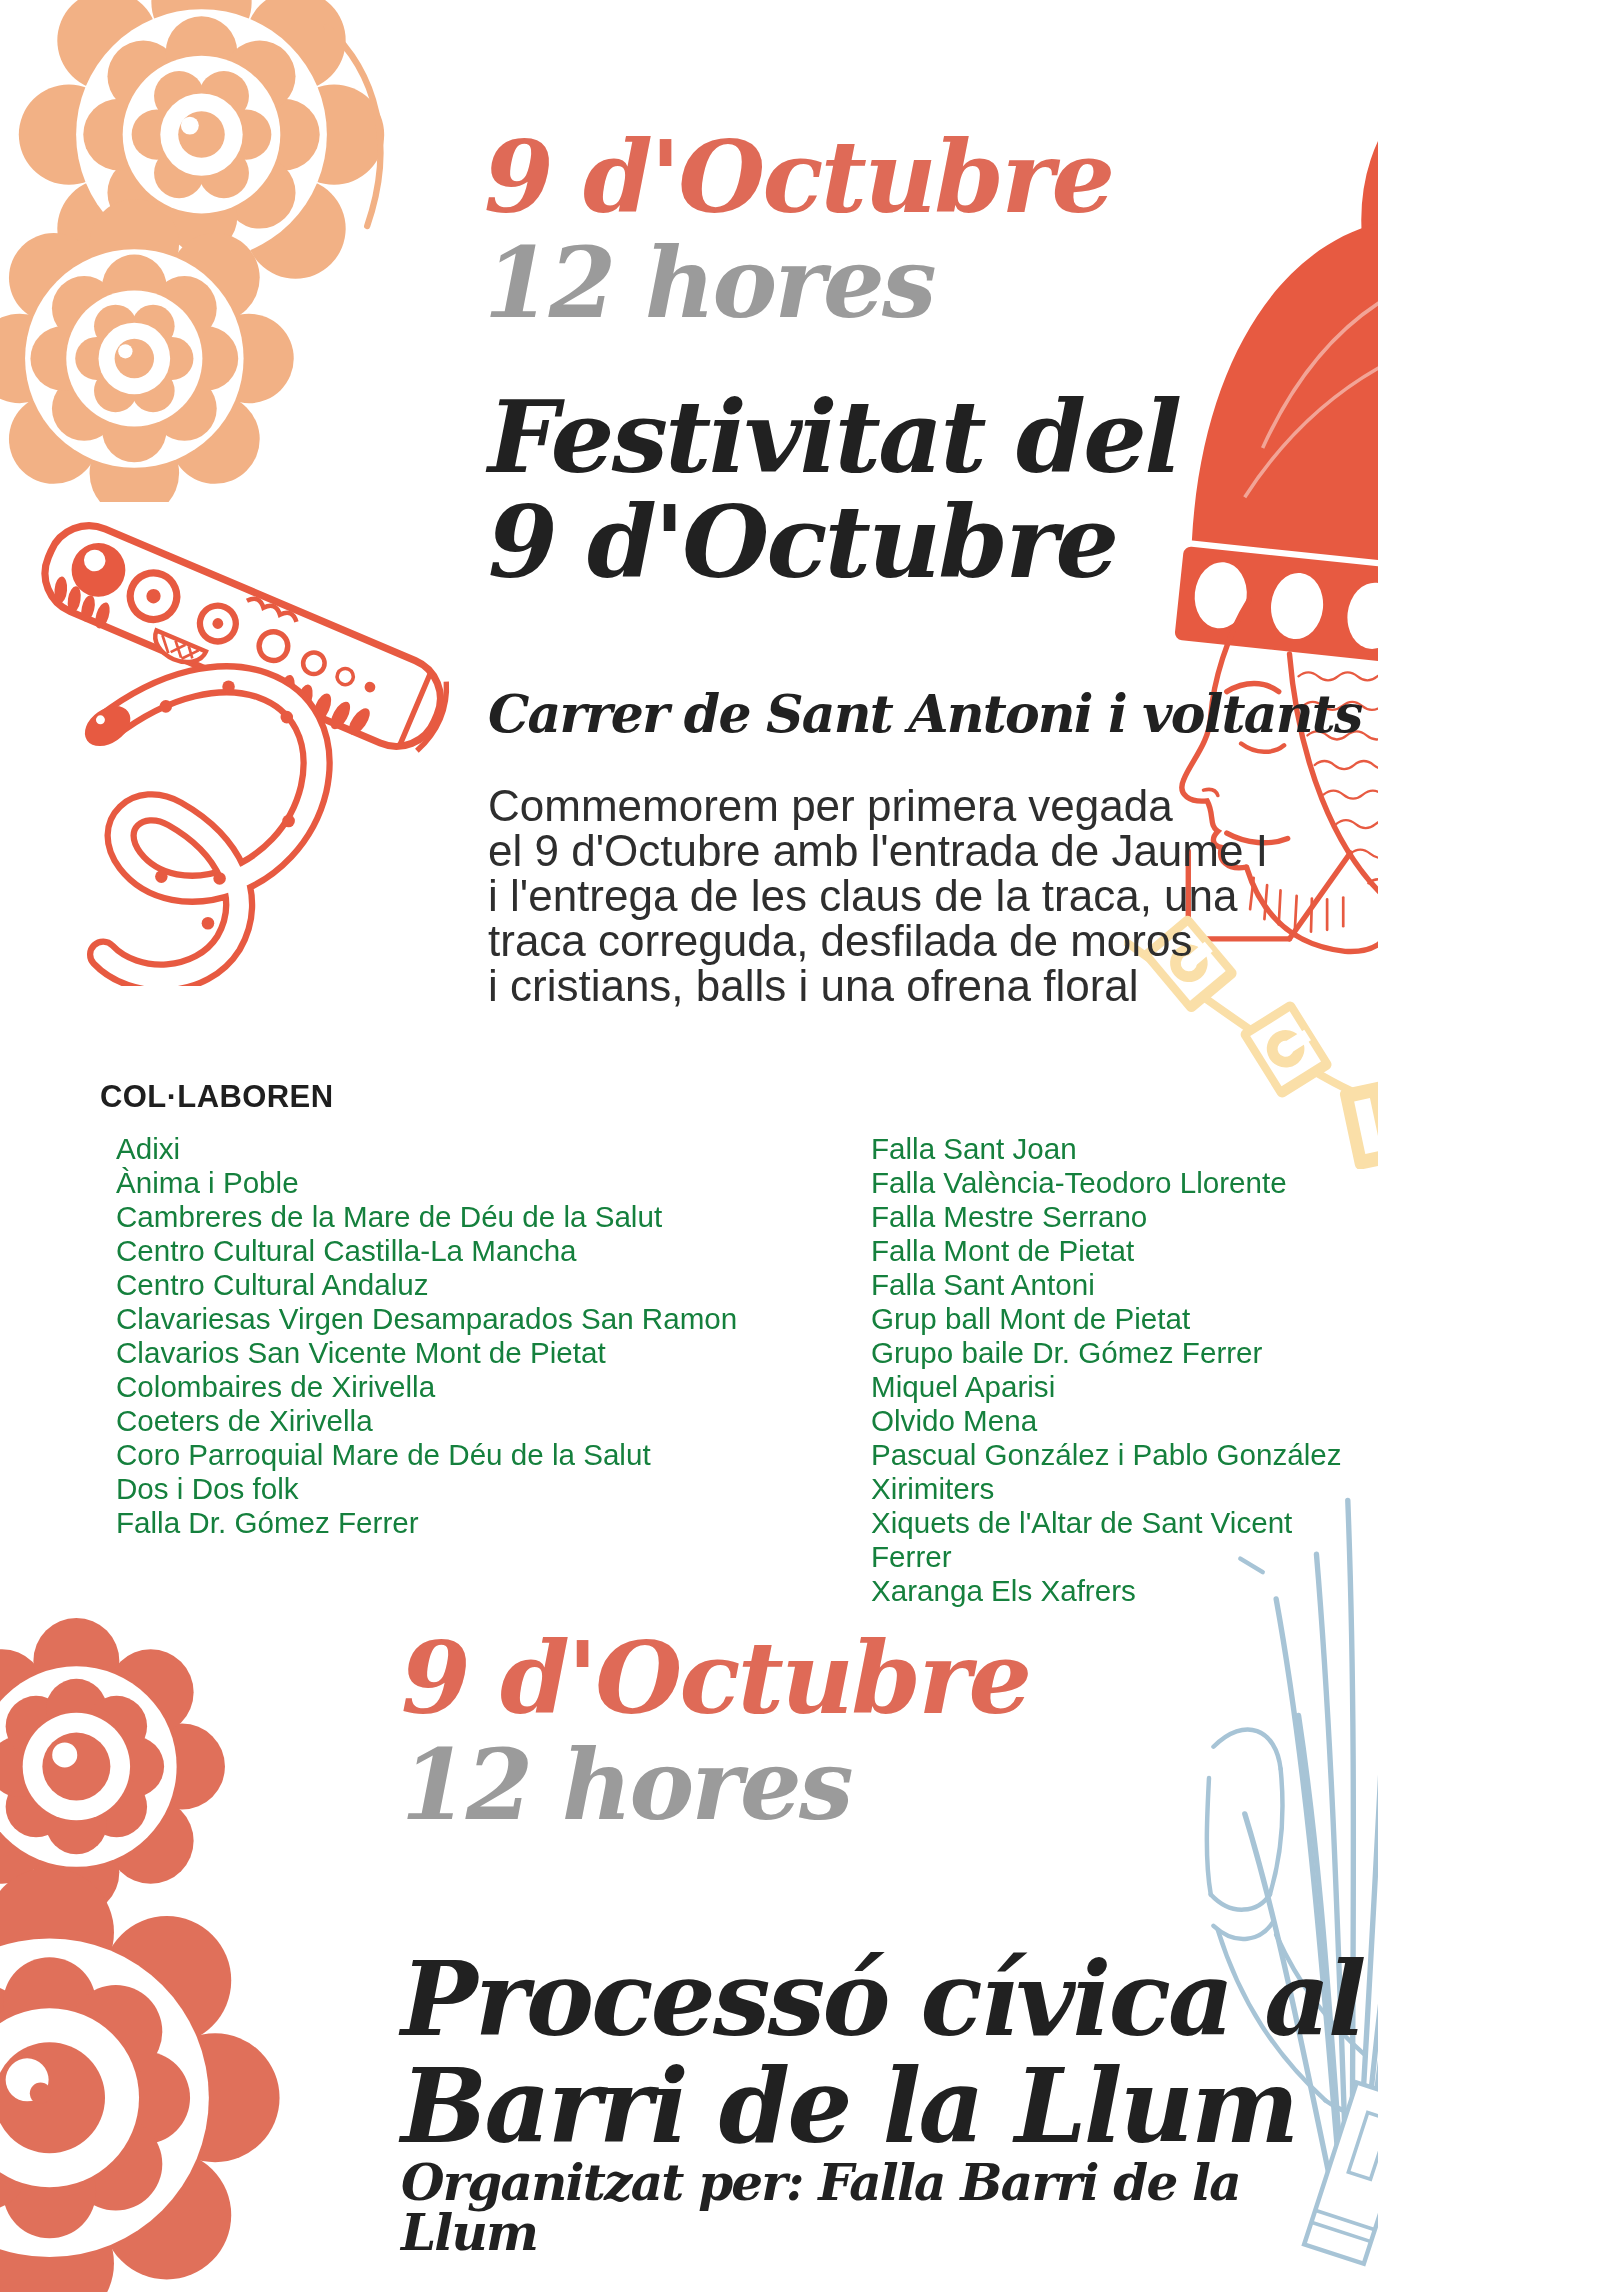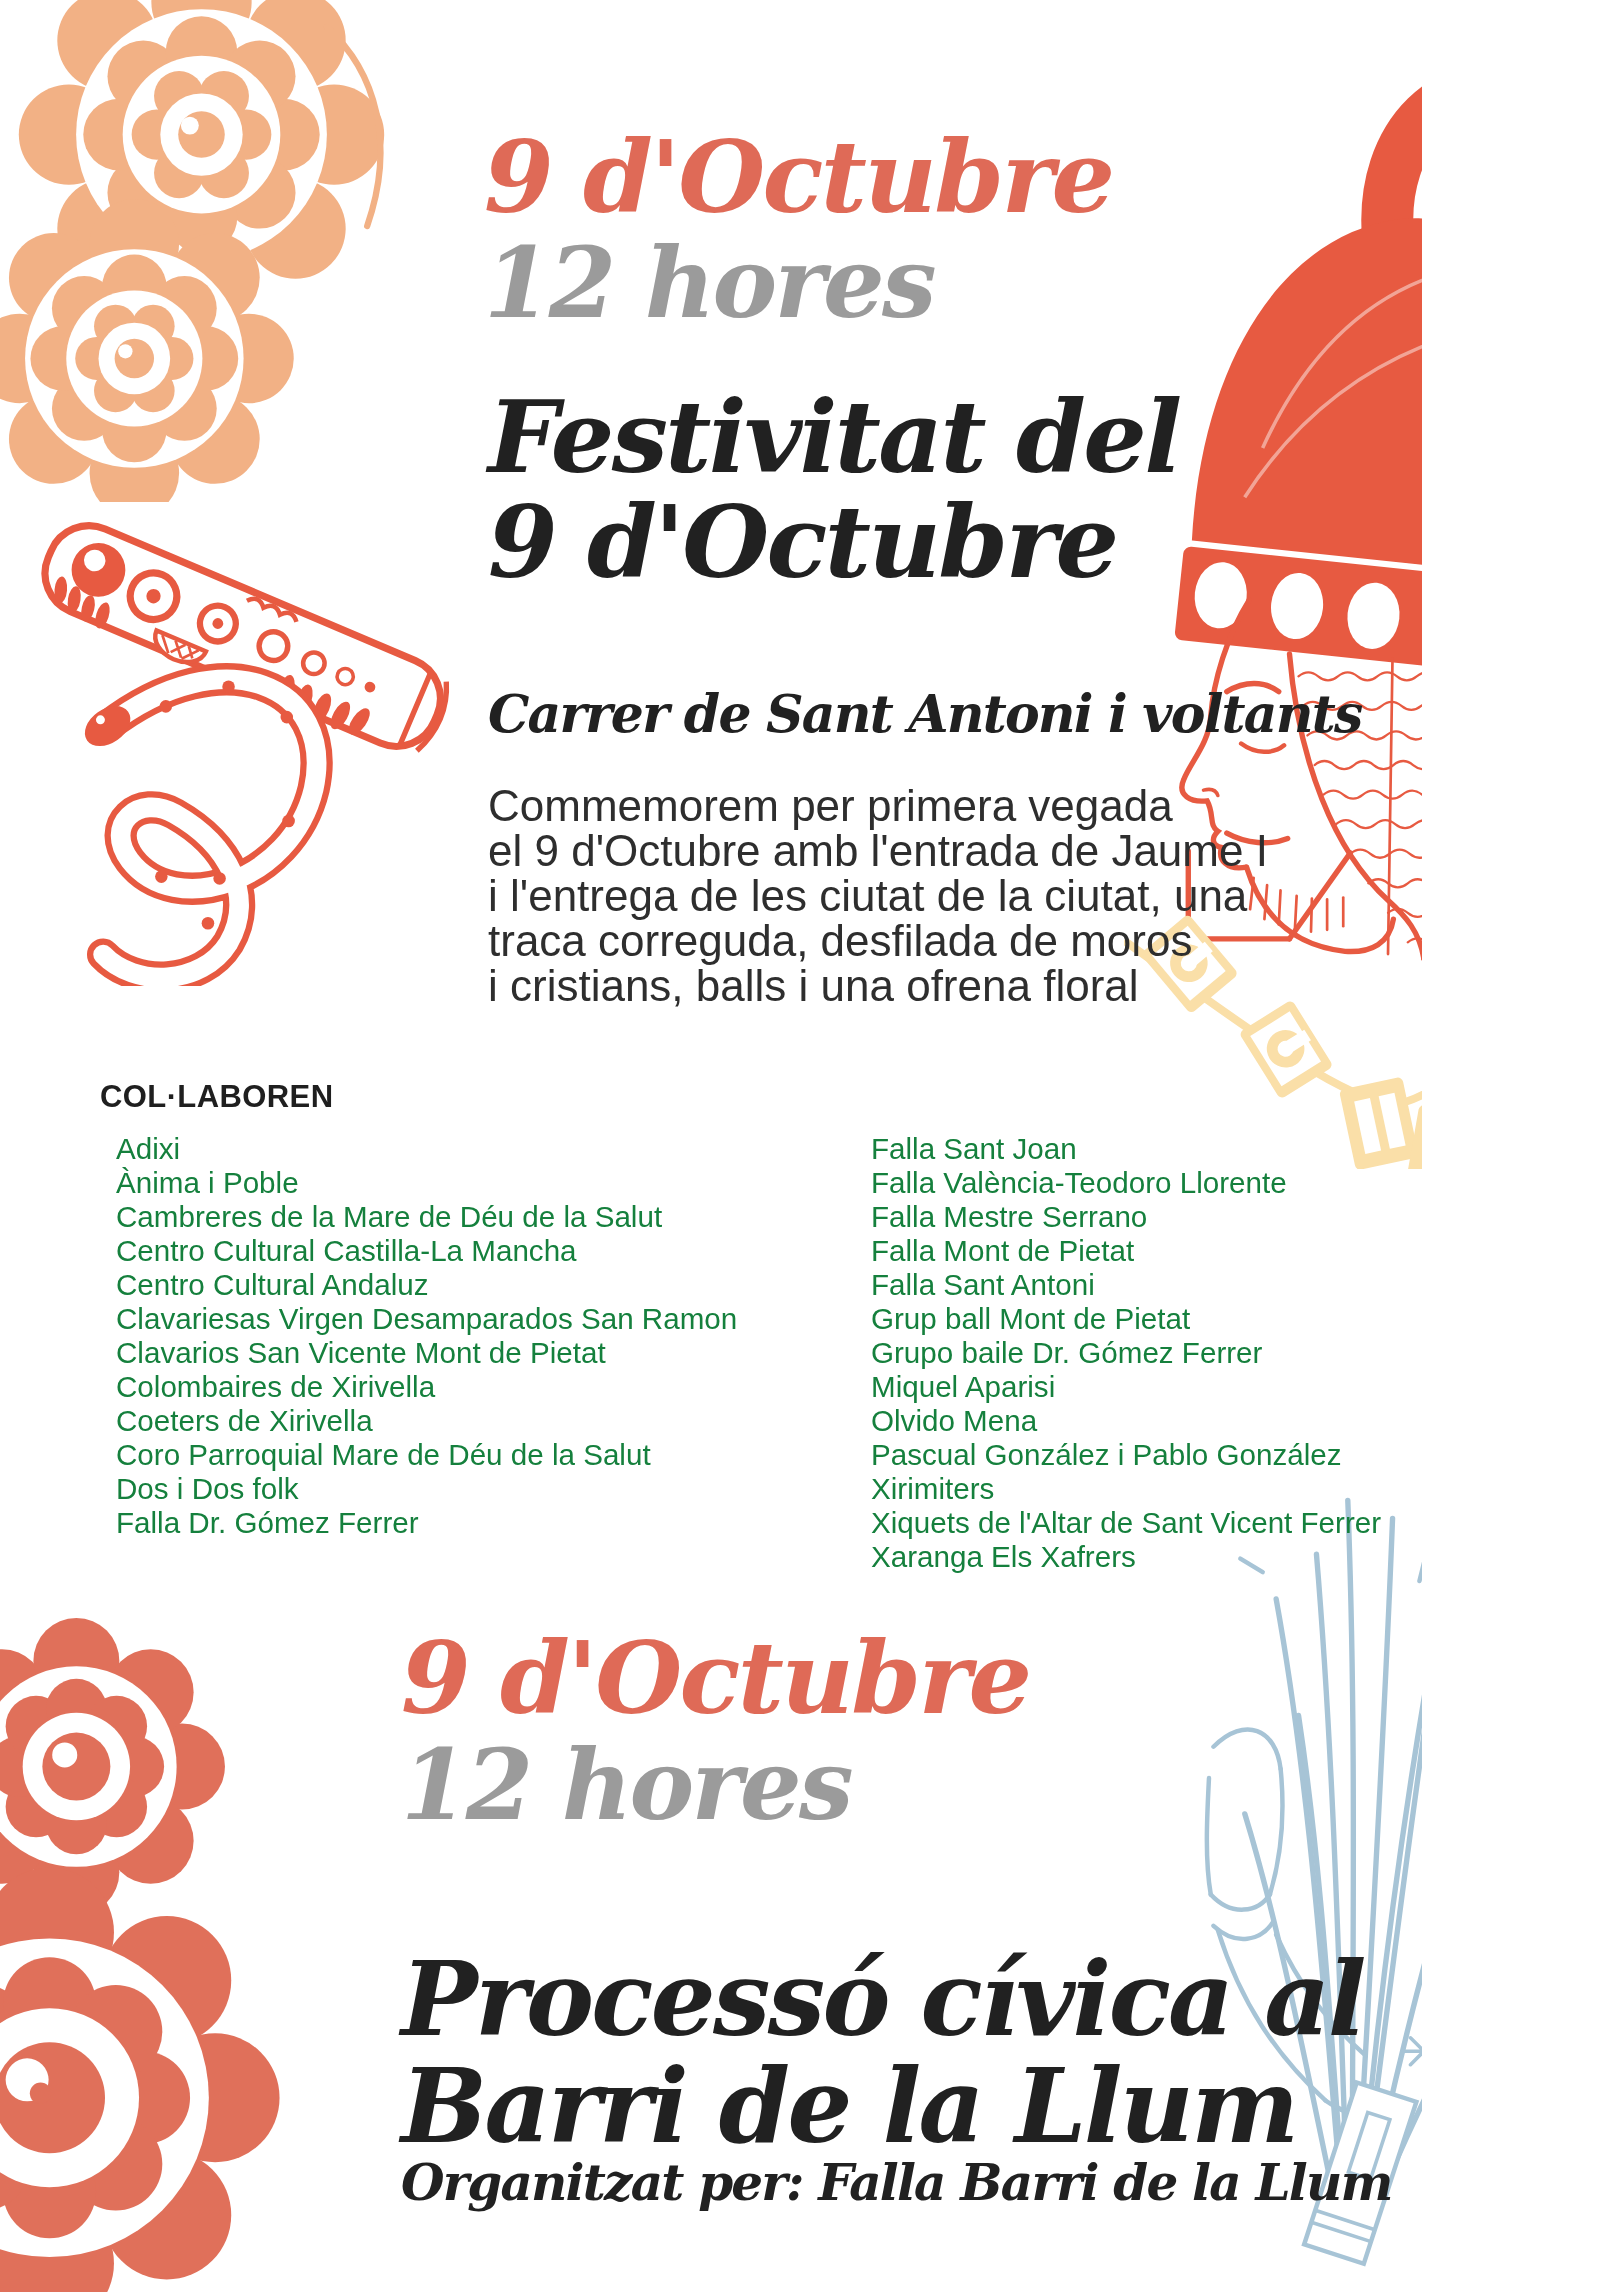--- a/index.html
+++ b/index.html
@@ -1,17 +1,17 @@
 <!DOCTYPE html>
 <html style="font-size:14.3px"><head>
 <meta charset="utf-8">
 <style>
   html,body{margin:0;padding:0;background:#ffffff;}
   #poster{position:relative;width:1378px;height:2293px;background:#ffffff;overflow:hidden;
-          font-family:"Liberation Sans",sans-serif;padding-left:44px;}
+          font-family:"Liberation Sans",sans-serif;}
   .abs{position:absolute;}
   
   .script{font-family:"DejaVu Serif",serif;font-style:italic;font-weight:700;letter-spacing:-2.7px;line-height:1;}
   .coral-text{color:#DF6A57;}
   .gray-text{color:#9B9B9B;}
   .ink{color:#212121;}
   .date-line{font-size:100px;}
   .time-line{font-size:97px;}
   .big-title{font-size:100px;line-height:105px;}
   .big-title2{font-size:102px;line-height:107px;}
@@ -369,21 +369,21 @@
   <div class="abs script ink big-title" style="left:488px;top:385px">
     <div>Festivitat del</div>
     <div>9 d'Octubre</div>
   </div>
 
   <div class="abs script ink location-line" style="left:488px;top:688px">Carrer de Sant Antoni i voltants</div>
 
   <div class="abs desc" style="left:488px;top:783px">
     <div>Commemorem per primera vegada</div>
     <div>el 9 d'Octubre amb l'entrada de Jaume I</div>
-    <div>i l'entrega de les ciutat de la ciutat, una</div>
+    <div>i l'entrega de les claus de la traca, una</div>
     <div>traca correguda, desfilada de moros</div>
     <div>i cristians, balls i una ofrena floral</div>
   </div>
 
   <div class="abs collab-head" style="left:100px;top:1079px">COL·LABOREN</div>
 
   <ul class="abs collab-list" style="left:100px;top:1116px">
     <li>Adixi</li>
     <li>Ànima i Poble</li>
     <li>Cambreres de la Mare de Déu de la Salut</li>

